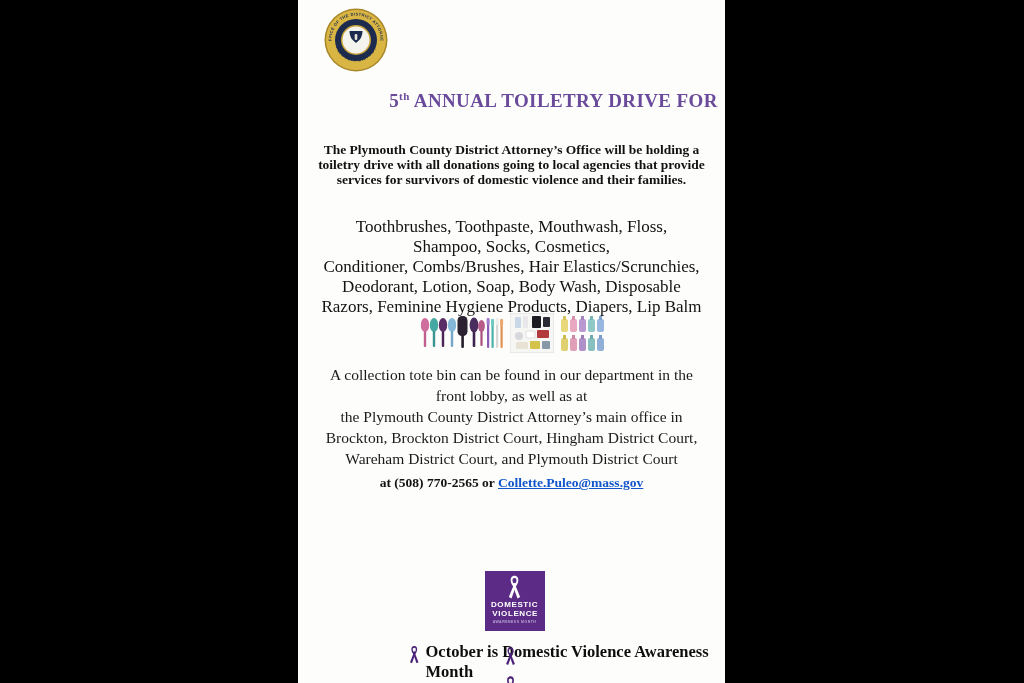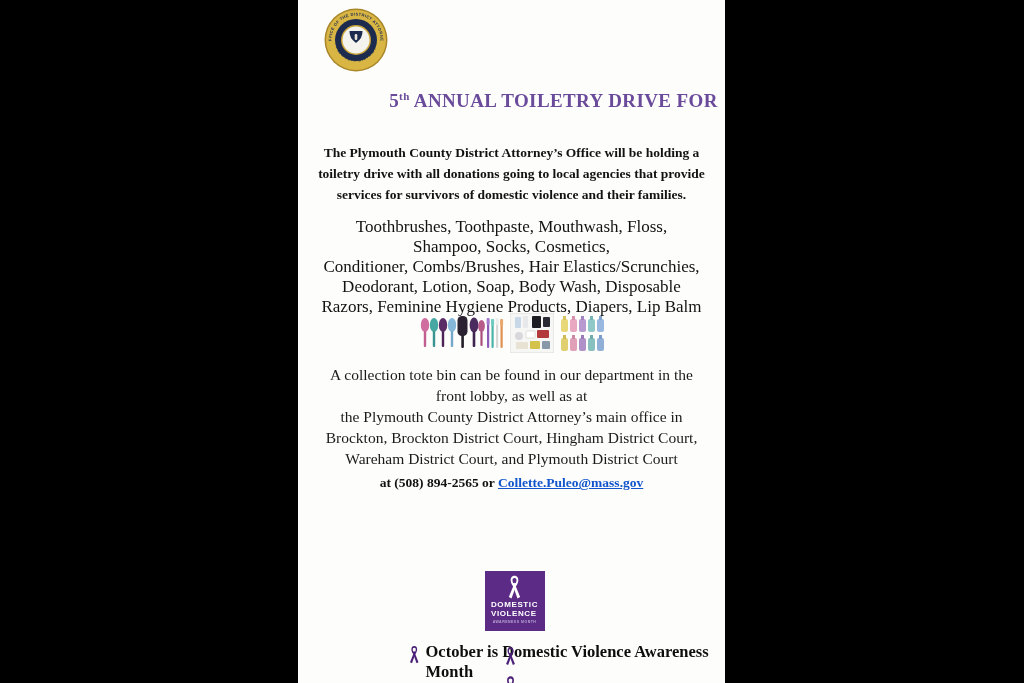--- a/index.html
+++ b/index.html
@@ -15,21 +15,21 @@
   }
   .seal { position:absolute; left:26px; top:8px; width:64px; height:64px; }
   .title {
     position:absolute; top:86px; left:0; width:100%;
     text-align:center; font-weight:bold; font-size:19px; line-height:21px;
     color:var(--title-purple,#6a4a9b); letter-spacing:.4px;margin-left:42px;
   }
   .title sup { font-size:11px; }
   .intro {
     position:absolute; top:142px; left:16px; right:16px;
-    text-align:center; font-weight:bold; font-size:13.5px; line-height:21px;
+    text-align:center; font-weight:bold; font-size:13.5px; line-height:15px;
     white-space:pre-line; color:#121212;
   }
   .donation-header {
     position:absolute; top:202px; left:0; width:100%;
     text-align:center; font-weight:bold; font-size:13px;
     color:var(--accent-purple,#5e3a9e);
   }
   .items {
     position:absolute; top:217px; left:4px; right:4px;
     text-align:center; font-size:17px; line-height:20px;
@@ -54,21 +54,21 @@
   .dv-logo {
     position:absolute; top:571px; left:50%; margin-left:-27px;
     width:60px; height:60px; background:var(--logo-purple,#5b2b85);
     display:flex; flex-direction:column; align-items:center; justify-content:flex-start;
     padding-top:4px;
   }
   .dv-logo .rb { width:17px; height:25px; }
   .dv-logo .big {
     font-family:"Liberation Sans","DejaVu Sans",sans-serif;
     color:#fff; font-weight:bold; font-size:8px; line-height:8.5px;
-    text-align:left; letter-spacing:.6px; white-space:pre-line; margin-top:1px;
+    text-align:right; letter-spacing:.6px; white-space:pre-line; margin-top:1px;
   }
   .dv-logo .small {
     font-family:"Liberation Sans","DejaVu Sans",sans-serif;
     color:#bba6d6; font-weight:bold; font-size:3.5px; letter-spacing:.5px;
     text-align:center; margin-top:2px;
   }
   .footer-line {
     position:absolute; top:642px; left:110px;
     display:flex; align-items:flex-start; gap:5px;
   }
@@ -192,21 +192,21 @@
       </svg>
     </div>
 
     <div class="tote">A collection tote bin can be found in our department in the
 front lobby, as well as at
 the Plymouth County District Attorney’s main office in
 Brockton, Brockton District Court, Hingham District Court,
 Wareham District Court, and Plymouth District Court</div>
 
     <div class="contact">
-      <div><span>at (508) 894-2565 or </span><a href="#">Collette.Puleo@mass.gov</a></div>
+      <div><span>at (508) 770-2565 or </span><a href="#">Collette.Puleo@mass.gov</a></div>
     </div>
 
     <div class="dv-logo">
       <svg class="rb" viewBox="0 0 20 30">
         <g fill="#ffffff">
           <path d="M7.2 10.4 L13.6 28.2 L16.8 26.4 L9.8 9.2 Z"></path>
           <path d="M12.8 10.4 L6.4 28.2 L3.2 26.4 L10.2 9.2 Z"></path>
           <path fill-rule="evenodd" d="M10 0.8 C6.6 0.8 5.4 3.4 5.4 6.2 C5.4 9.6 7.4 12.6 10 15 C12.6 12.6 14.6 9.6 14.6 6.2 C14.6 3.4 13.4 0.8 10 0.8 Z M10 3.6 C11.9 3.6 12.4 5 12.4 6.4 C12.4 8.6 11.3 10.4 10 11.8 C8.7 10.4 7.6 8.6 7.6 6.4 C7.6 5 8.1 3.6 10 3.6 Z"></path>
         </g>
       </svg>

